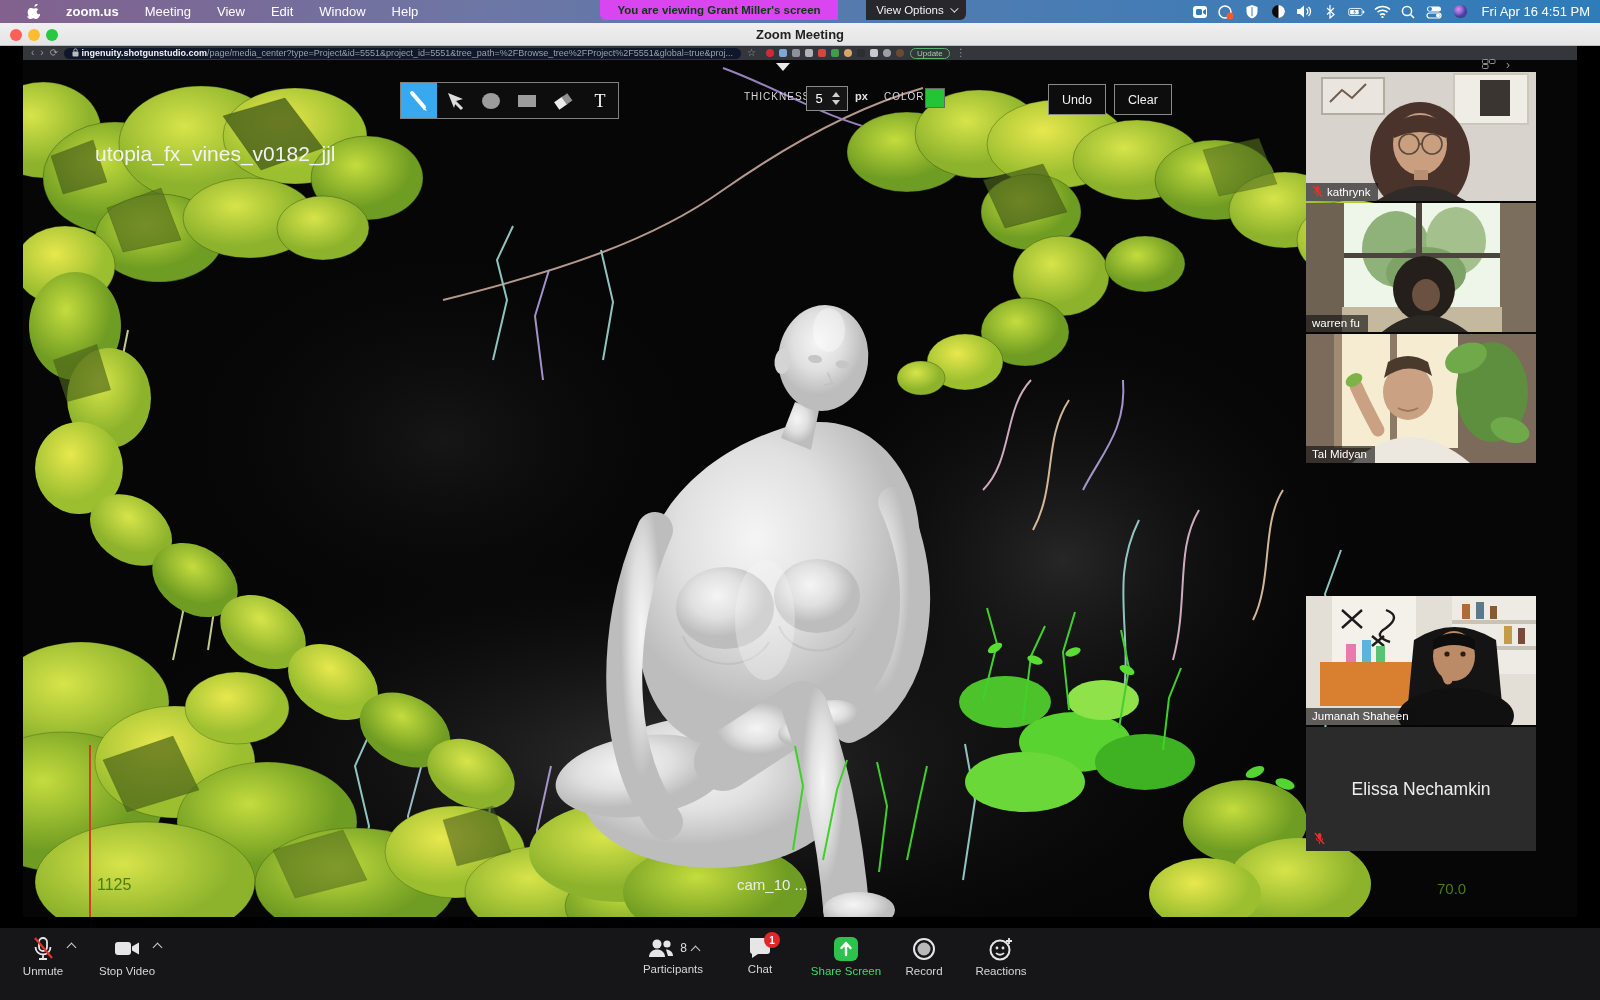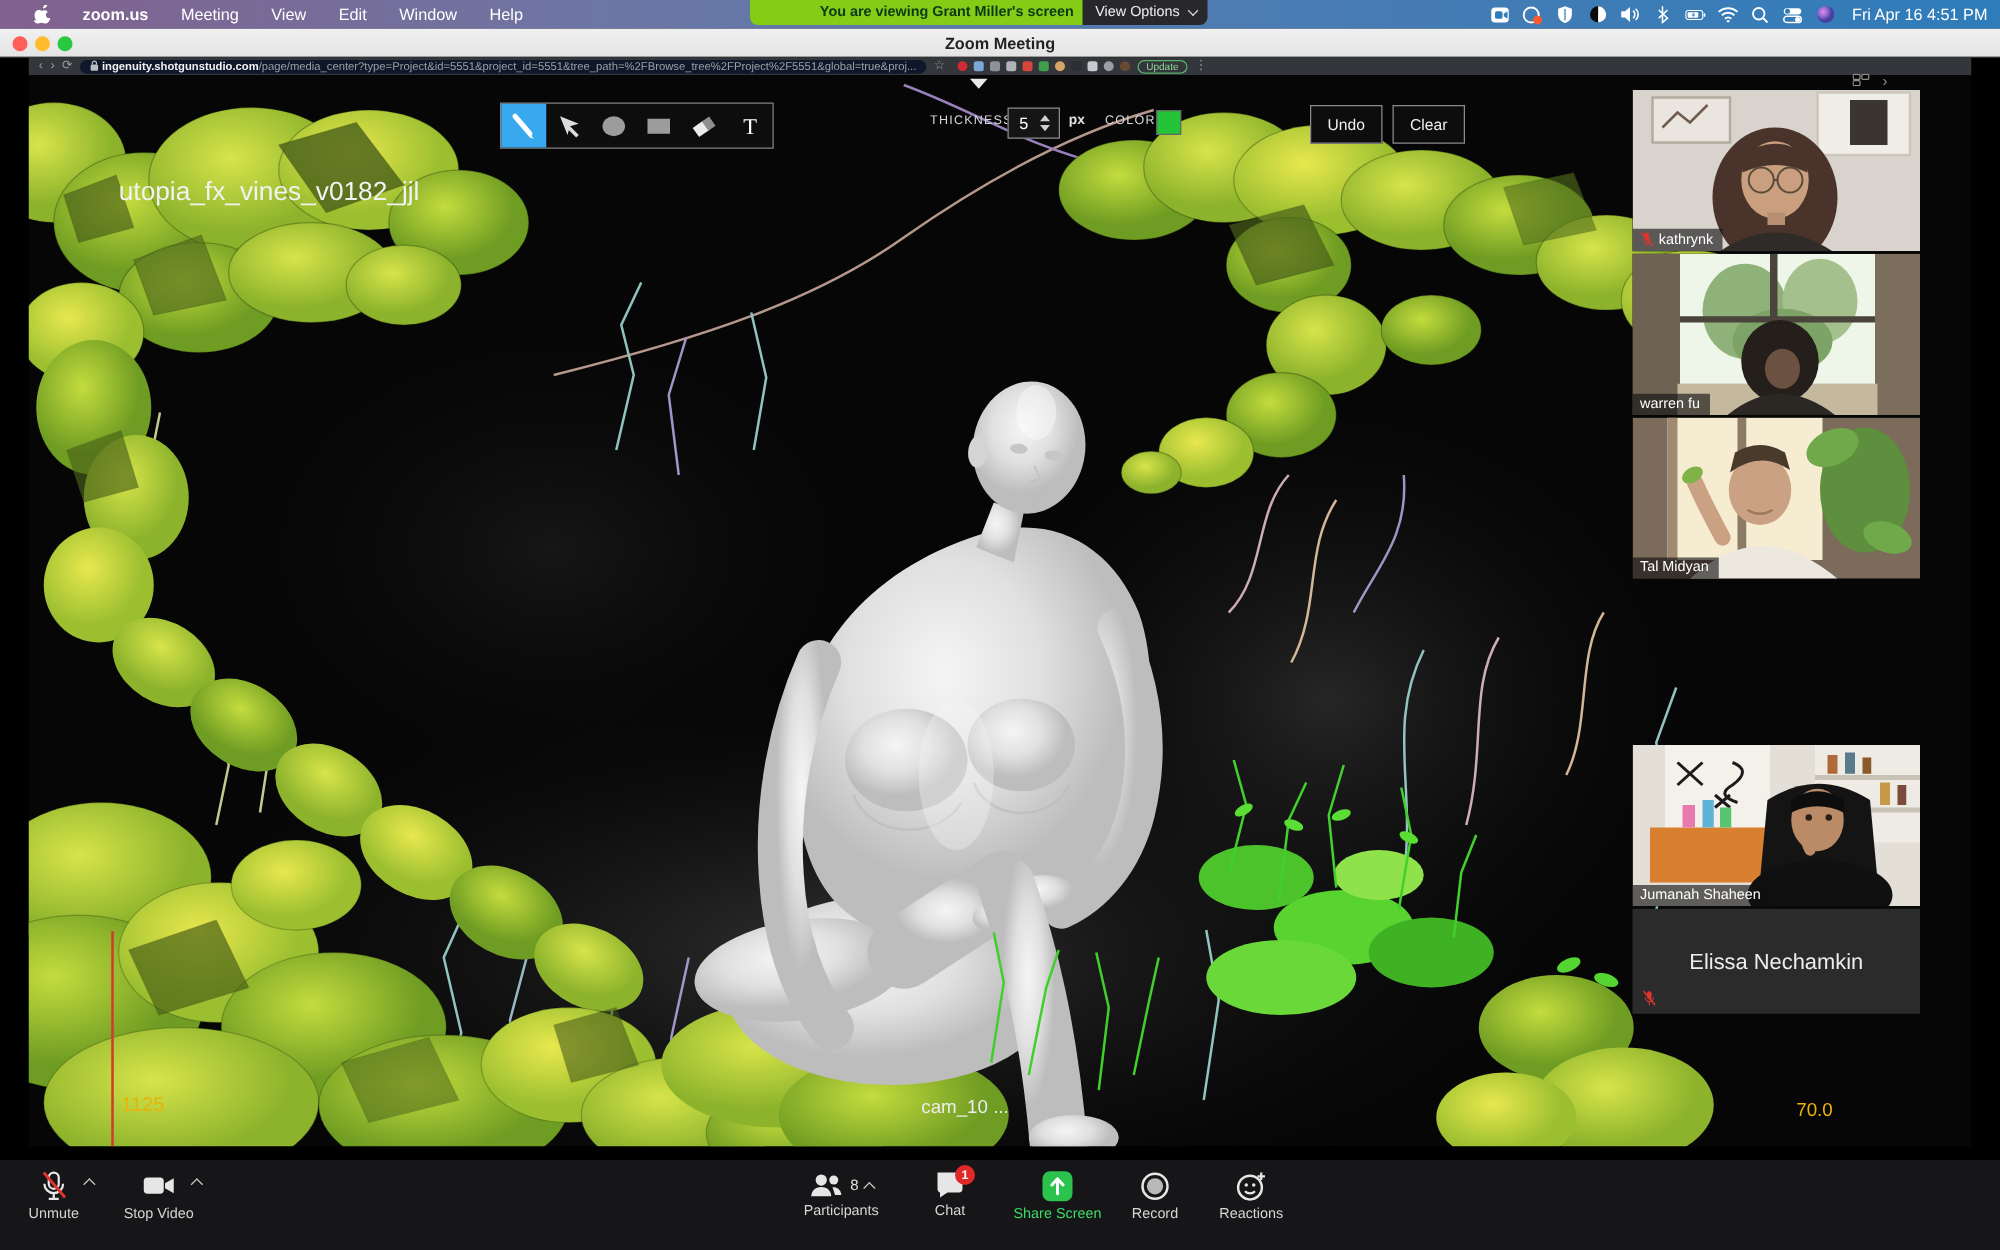--- a/index.html
+++ b/index.html
@@ -11,22 +11,22 @@
   #menubar { position:absolute; left:0; top:0; width:1600px; height:23px;
     background:linear-gradient(90deg,#82618e 0%,#6d76a4 30%,#4e7cb2 60%,#2e7cba 100%);
     display:flex; align-items:center; color:#fff; font-size:13px; }
   .mb-left { display:flex; align-items:center; gap:0; padding-left:14px; }
   .mb-item { padding:0 13px; height:23px; display:flex; align-items:center; color:#fff; }
   .mb-item.bold { font-weight:bold; }
   .mb-right { position:absolute; right:10px; top:0; height:23px; display:flex; align-items:center; gap:9px; }
   .sysicon { width:17px; height:17px; display:flex; align-items:center; justify-content:center; }
   #clock { font-size:13px; color:#fff; margin-left:4px; white-space:nowrap; }
 
-  #share-banner { position:absolute; left:600px; top:0; height:20px; width:315px;
-    background:#84cc16; color:#0c3815; font-size:11.5px; font-weight:bold;
+  #share-banner { position:absolute; left:600px; top:0; height:20px; width:238px;
+    background:#d946ef; color:#0c3815; font-size:11.5px; font-weight:bold;
     display:flex; align-items:center; justify-content:center; border-radius:0 0 0 6px; z-index:30; }
   #view-options { position:absolute; left:866px; top:0; height:20px; width:100px;
     background:#28282c; color:#f0f0f0; font-size:11.5px; display:flex; align-items:center;
     justify-content:center; gap:6px; border-radius:0 0 6px 0; z-index:30; cursor:pointer; }
   .chev-down { width:6px; height:6px; border-right:1.5px solid #ddd; border-bottom:1.5px solid #ddd;
     transform:rotate(45deg) translateY(-2px); }
 
   
   #titlebar { position:absolute; left:0; top:23px; width:1600px; height:23px;
     background:linear-gradient(#f0f0f0,#e4e4e4); border-bottom:1px solid #bdbdbd;
@@ -77,37 +77,37 @@
     border:1px solid #666; z-index:20; cursor:pointer; }
   .annot-btn { position:absolute; top:38px; height:31px; background:#0d0d0d; border:1px solid #8a8a8a;
     color:#f0f0f0; font-size:12.5px; display:flex; align-items:center; justify-content:center;
     z-index:20; cursor:pointer; }
   #undo-btn { left:1048px; width:58px; }
   #clear-btn { left:1114px; width:58px; }
 
   
   #scene-wrap { position:absolute; left:23px; top:14px; width:1554px; height:857px; background:#000; }
   #scene { position:absolute; left:0; top:0; }
-  .overlay-text { position:absolute; color:#eab308; z-index:10; }
+  .overlay-text { position:absolute; color:#4d7c0f; z-index:10; }
   #clip-name { left:72px; top:82px; font-size:21px; color:#f2f2f2; }
   #frame-num { left:74px; top:816px; font-size:16px; }
   #fps-num   { left:1414px; top:820px; font-size:15px; }
   #annot-line { position:absolute; left:66px; top:685px; width:2px; height:172px; background:#cf3b2e; z-index:9; }
 
   
   #scrubber { position:absolute; left:23px; top:871px; width:1512px; height:9px; background:#2d7e99; cursor:pointer; }
   #playhead { position:absolute; top:0; width:11px; height:9px; background:#f3f3f3; }
 
   
   .tile { position:absolute; left:1306px; width:230px; height:129px; overflow:hidden; background:#111; cursor:pointer; }
   .tile svg { display:block; }
   .name-badge { position:absolute; left:0; bottom:0; background:rgba(15,15,15,.62); color:#fff;
     font-size:11.5px; padding:2px 8px 3px 6px; display:flex; align-items:center; gap:4px; }
   #tile-grant { border:2px solid #dde26d; }
-  #tile-elissa { height:84px; background:#2b2b2b; display:flex; align-items:center; justify-content:center; }
+  #tile-elissa { height:124px; background:#2b2b2b; display:flex; align-items:center; justify-content:center; }
   #tile-elissa .big-name { color:#ededed; font-size:17.5px; }
   .mini-mic { width:11px; height:13px; }
   #elissa-mic { position:absolute; left:8px; bottom:6px; }
   #sb-icons { position:absolute; left:1482px; top:12px; display:flex; gap:10px; z-index:5; }
   #sb-icons .g { color:#8f8f8f; font-size:12px; }
 
   
   #controlbar { position:absolute; left:0; top:928px; width:1600px; height:72px; background:#161618; }
   .ctrl { position:absolute; top:8px; display:flex; flex-direction:column; align-items:center;
     gap:3px; color:#d6d6d6; font-size:11.5px; cursor:pointer; }

